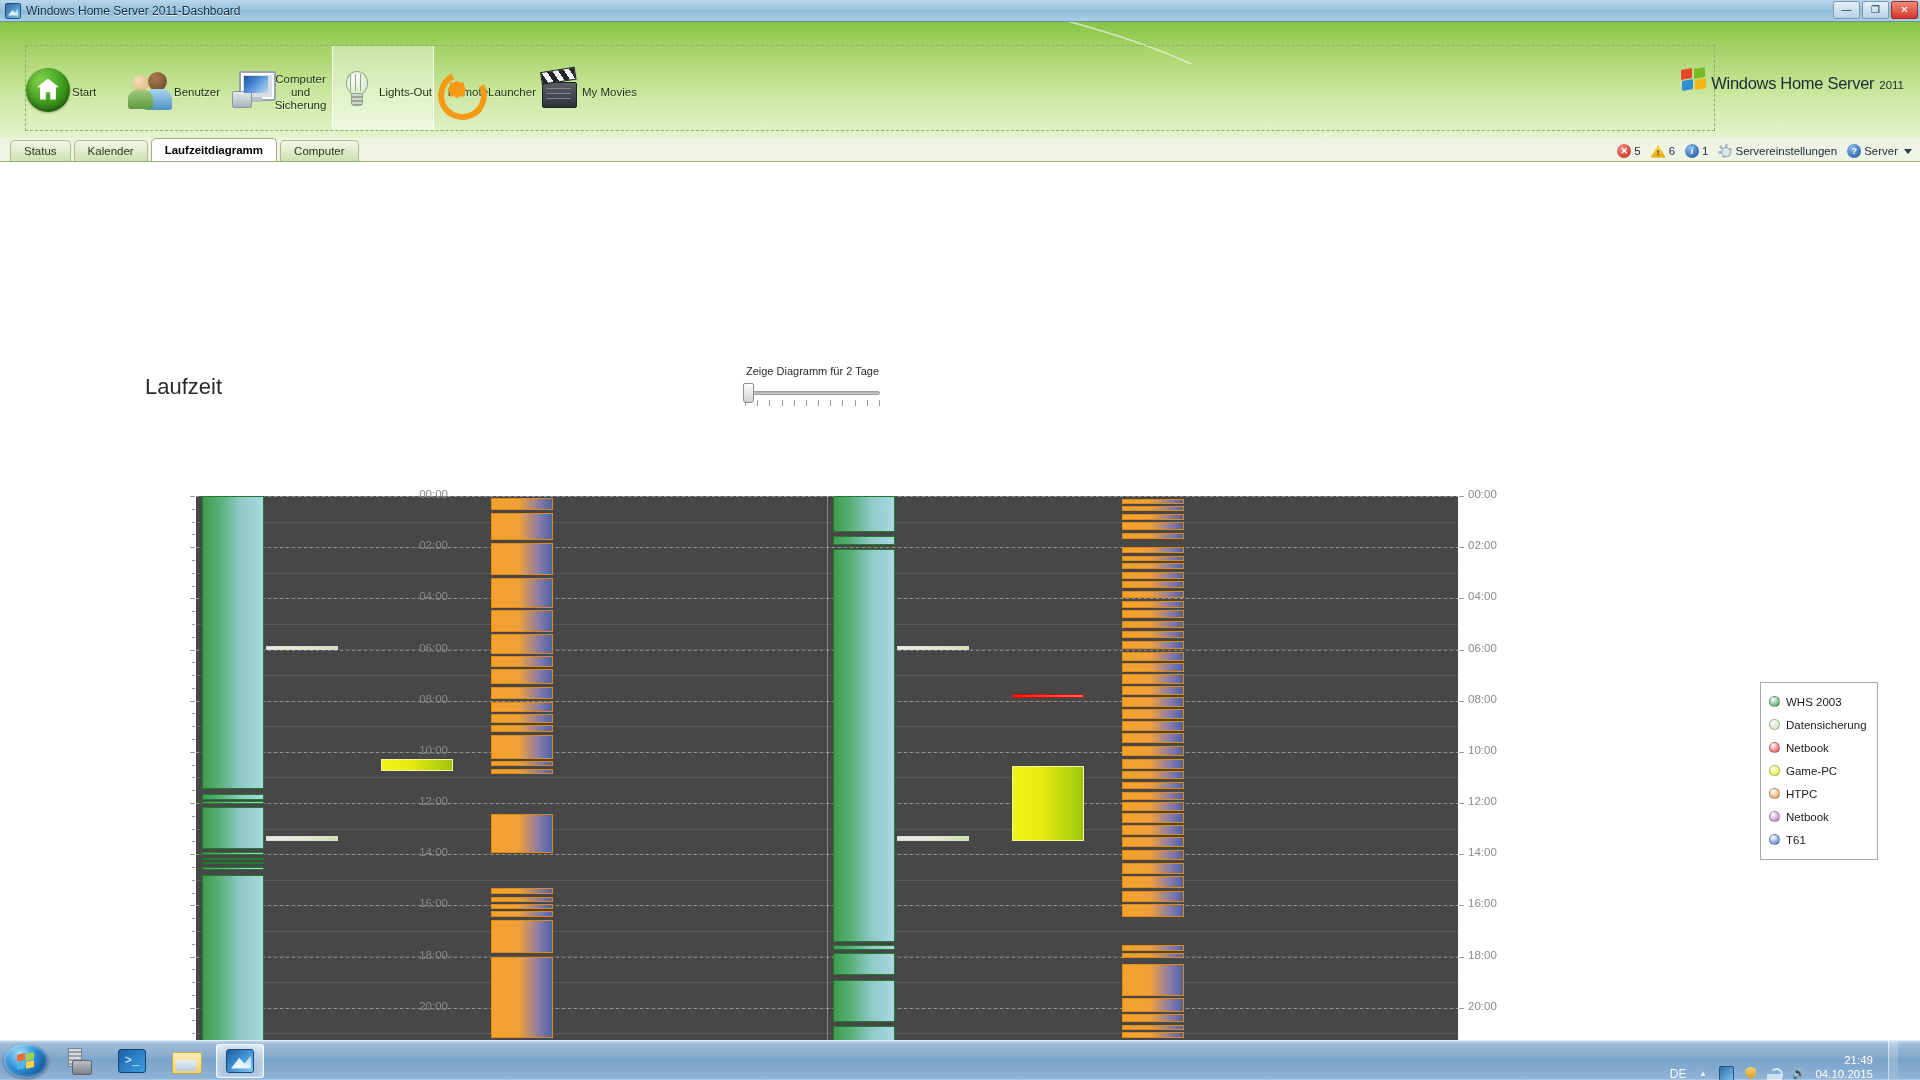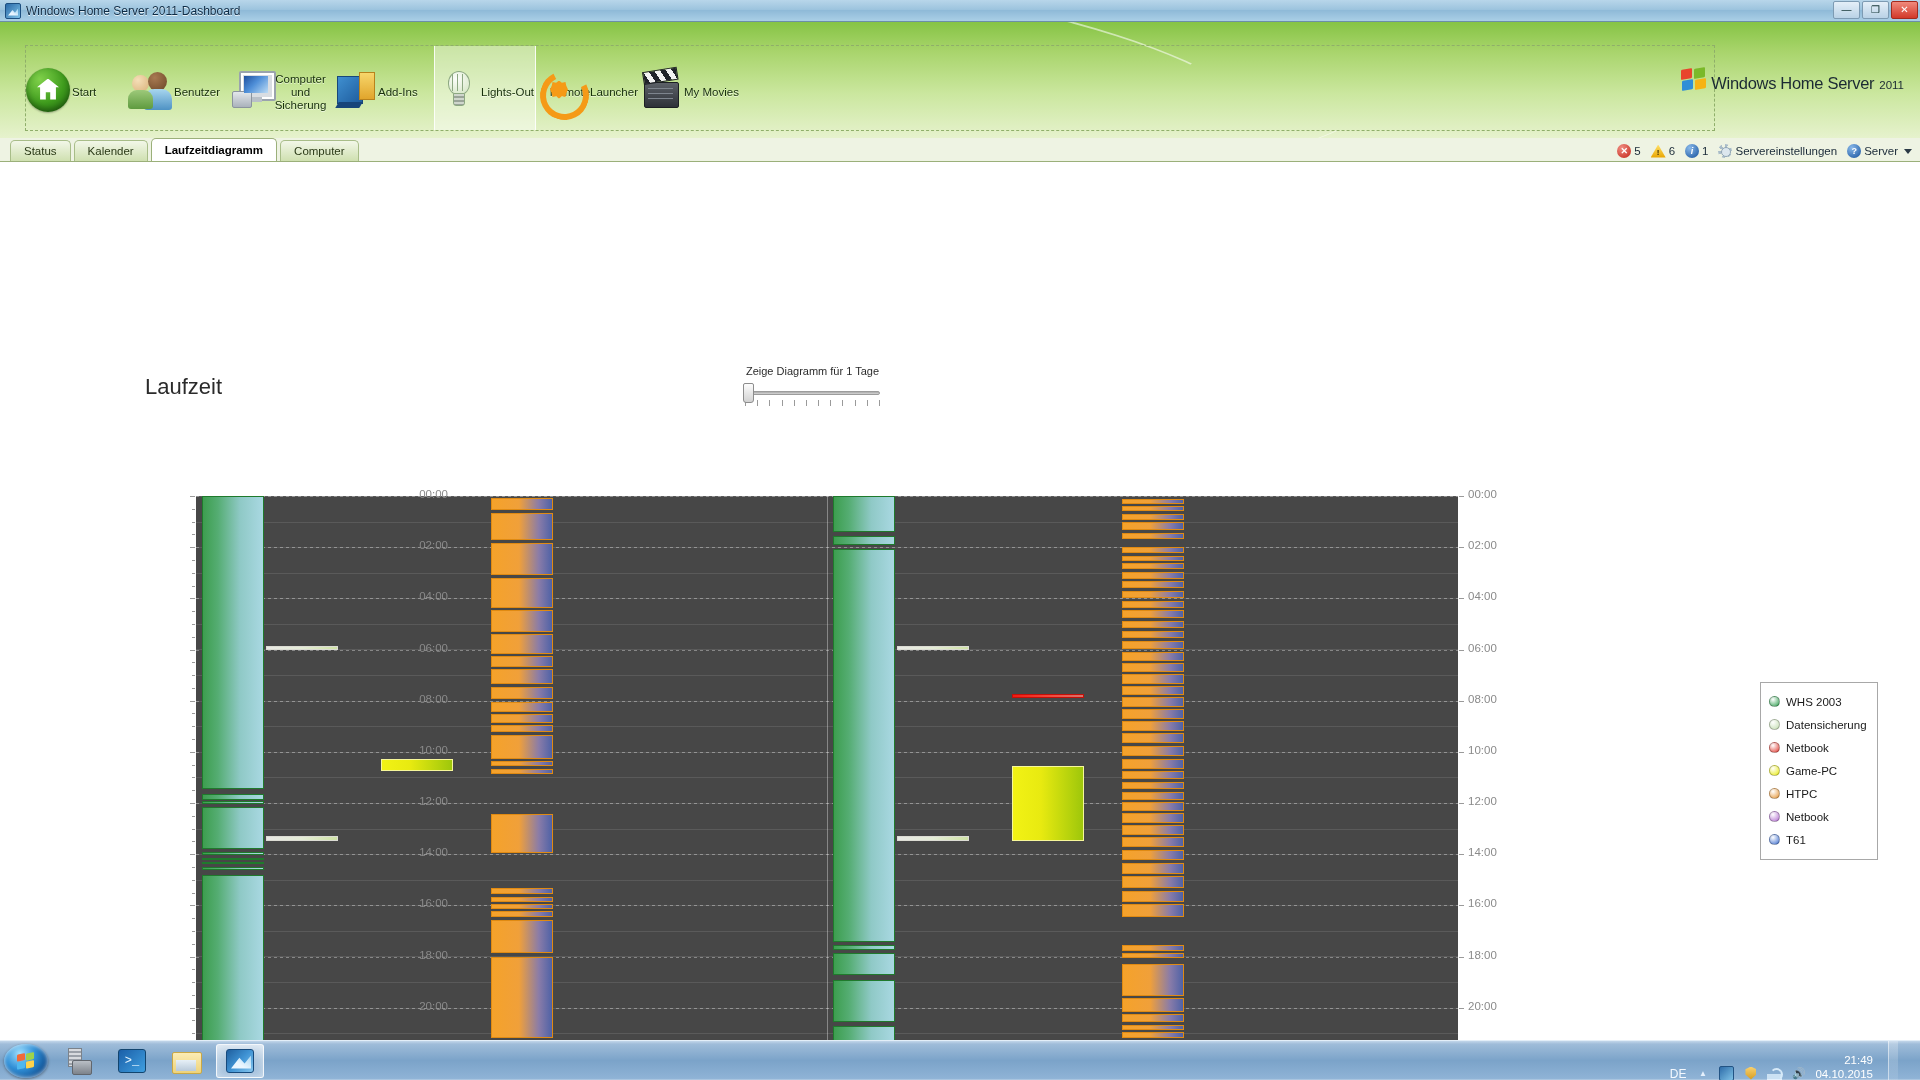--- a/index.html
+++ b/index.html
@@ -432,26 +432,20 @@
       <div class="lbl">Benutzer</div>
     </div>
     <div class="navitem">
       <div class="ico ic-computer">
           <i></i>
           <b></b>
         </div>
       <div class="lbl">Computer
 und Sicherung</div>
     </div>
-    <div class="navitem">
-      <div class="ico ic-addins">
-          <i></i>
-        </div>
-      <div class="lbl">Add-Ins</div>
-    </div>
     <div class="navitem selected">
       <div class="ico ic-bulb">
           <i></i>
         </div>
       <div class="lbl">Lights-Out</div>
     </div>
     <div class="navitem">
       <div class="ico ic-remote">
           <i></i>
         </div>
@@ -506,21 +500,21 @@
       <span class="caret"></span>
     </div>
   </div>
 </div>
 
 <div id="content">
 
   <div id="charttitle">Laufzeit</div>
 
   <div id="sliderbox">
-    <div class="slabel">Zeige Diagramm für 1 Tage</div>
+    <div class="slabel">Zeige Diagramm für 2 Tage</div>
     <div class="strack">
       <div class="sthumb"></div>
     </div>
     <div class="sticks">
         <i></i>
         <i></i>
         <i></i>
         <i></i>
         <i></i>
         <i></i>

